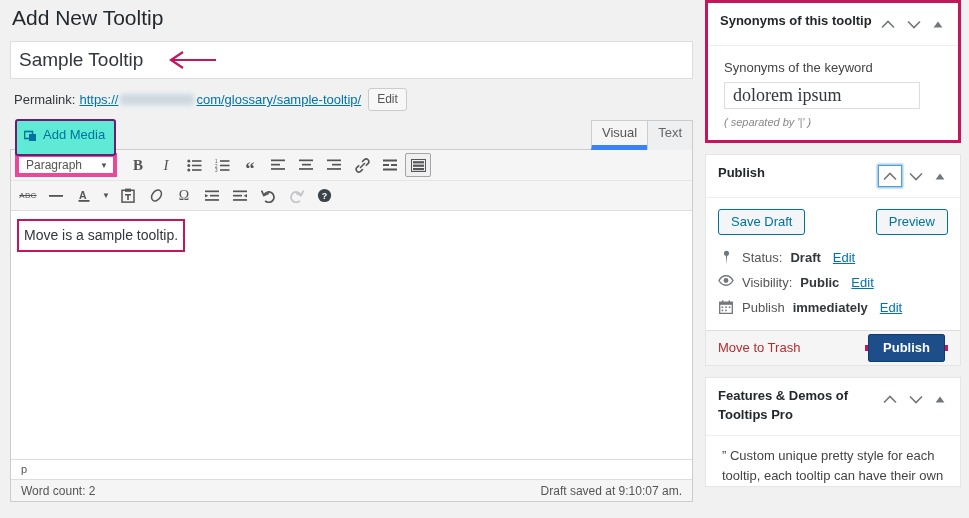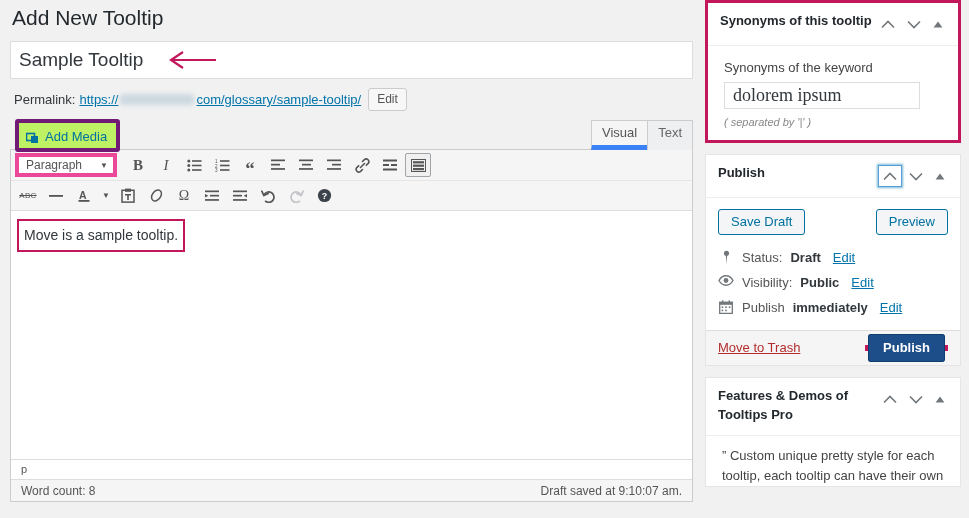--- a/index.html
+++ b/index.html
@@ -52,22 +52,22 @@
     margin-left:7px; display:inline-block;
     border:1px solid #ccc; background:#f7f7f7; color:#555;
     border-radius:3px; font-size:12px; line-height:1;
     padding:4px 8px 5px; cursor:pointer;
   }
 
   
   .editor-top { position:relative; height:30px; }
   .add-media {
     display:inline-flex; align-items:center; gap:5px;
-    border:4px solid #701a75; color:#0071a1; background:#bef264;
-    border-radius:3px; padding:4px 9px 0 7px;
+    border:2px solid #701a75; color:#0071a1; background:#5eead4;
+    border-radius:3px; padding:4px 9px 8px 7px;
     font-size:13px; line-height:1.6; cursor:pointer; margin-left:5px;
   }
   .tabs { position:absolute; right:0; bottom:-1px; display:flex; }
   .tab {
     border:1px solid #ccc; border-bottom:none; background:#edeff0;
     color:#666; padding:4px 10px 5px; font-size:13px; cursor:pointer;
     margin-left:-1px; position:relative;
   }
   .tab.active { background:#f5f5f5; border-bottom:5px solid #3b82f6; color:#555; }
 
@@ -142,21 +142,21 @@
   .misc { padding:0 12px 10px; }
   .misc-row { display:flex; align-items:flex-start; gap:8px; padding:5px 0; font-size:13px; color:#555; }
   .misc-row .ic { width:16px; display:flex; justify-content:center; color:#72777c; }
   .misc-row b { color:#32373c; }
   .misc-row a { color:#0073aa; text-decoration:underline; margin-left:4px; }
   .pub-footer {
     border-top:1px solid #ddd; background:#f5f5f5;
     display:flex; align-items:center; justify-content:space-between;
     padding:9px 12px 10px;
   }
-  .trash-link { color:#b32d2e; font-size:13px; text-decoration:underline; cursor:pointer; }
+  .trash-link { color:#b32d2e; font-size:13px; cursor:pointer; }
   .publish-btn {
     background:#1d4e89; color:#fff; font-size:13px; font-weight:bold;
     border:1px solid #0f3c6e; border-radius:3px; padding:5px 14px 6px; cursor:pointer;
   }
   .publish-flag { border:3px solid #c2185b; display:inline-block; padding:0; line-height:0; }
 
   .feat-body { padding:10px 14px 0 16px; font-size:13px; color:#444; line-height:1.55; }
 
   
   .cut-box {
@@ -360,21 +360,21 @@
         </div>
       </div>
 
       <div class="content-area">
         <span class="content-text hl">Move is a sample tooltip.</span>
       </div>
 
       <div class="path-bar">p</div>
 
       <div class="status-bar">
-        <span>Word count: 8</span>
+        <span>Word count: 2</span>
         <span>Draft saved at 9:10:07 am.</span>
       </div>
     </div>
   </div>
 
   <div id="side-col">
 
     <div class="cut-shadow"></div>
     <div class="cut-box"></div>
 

